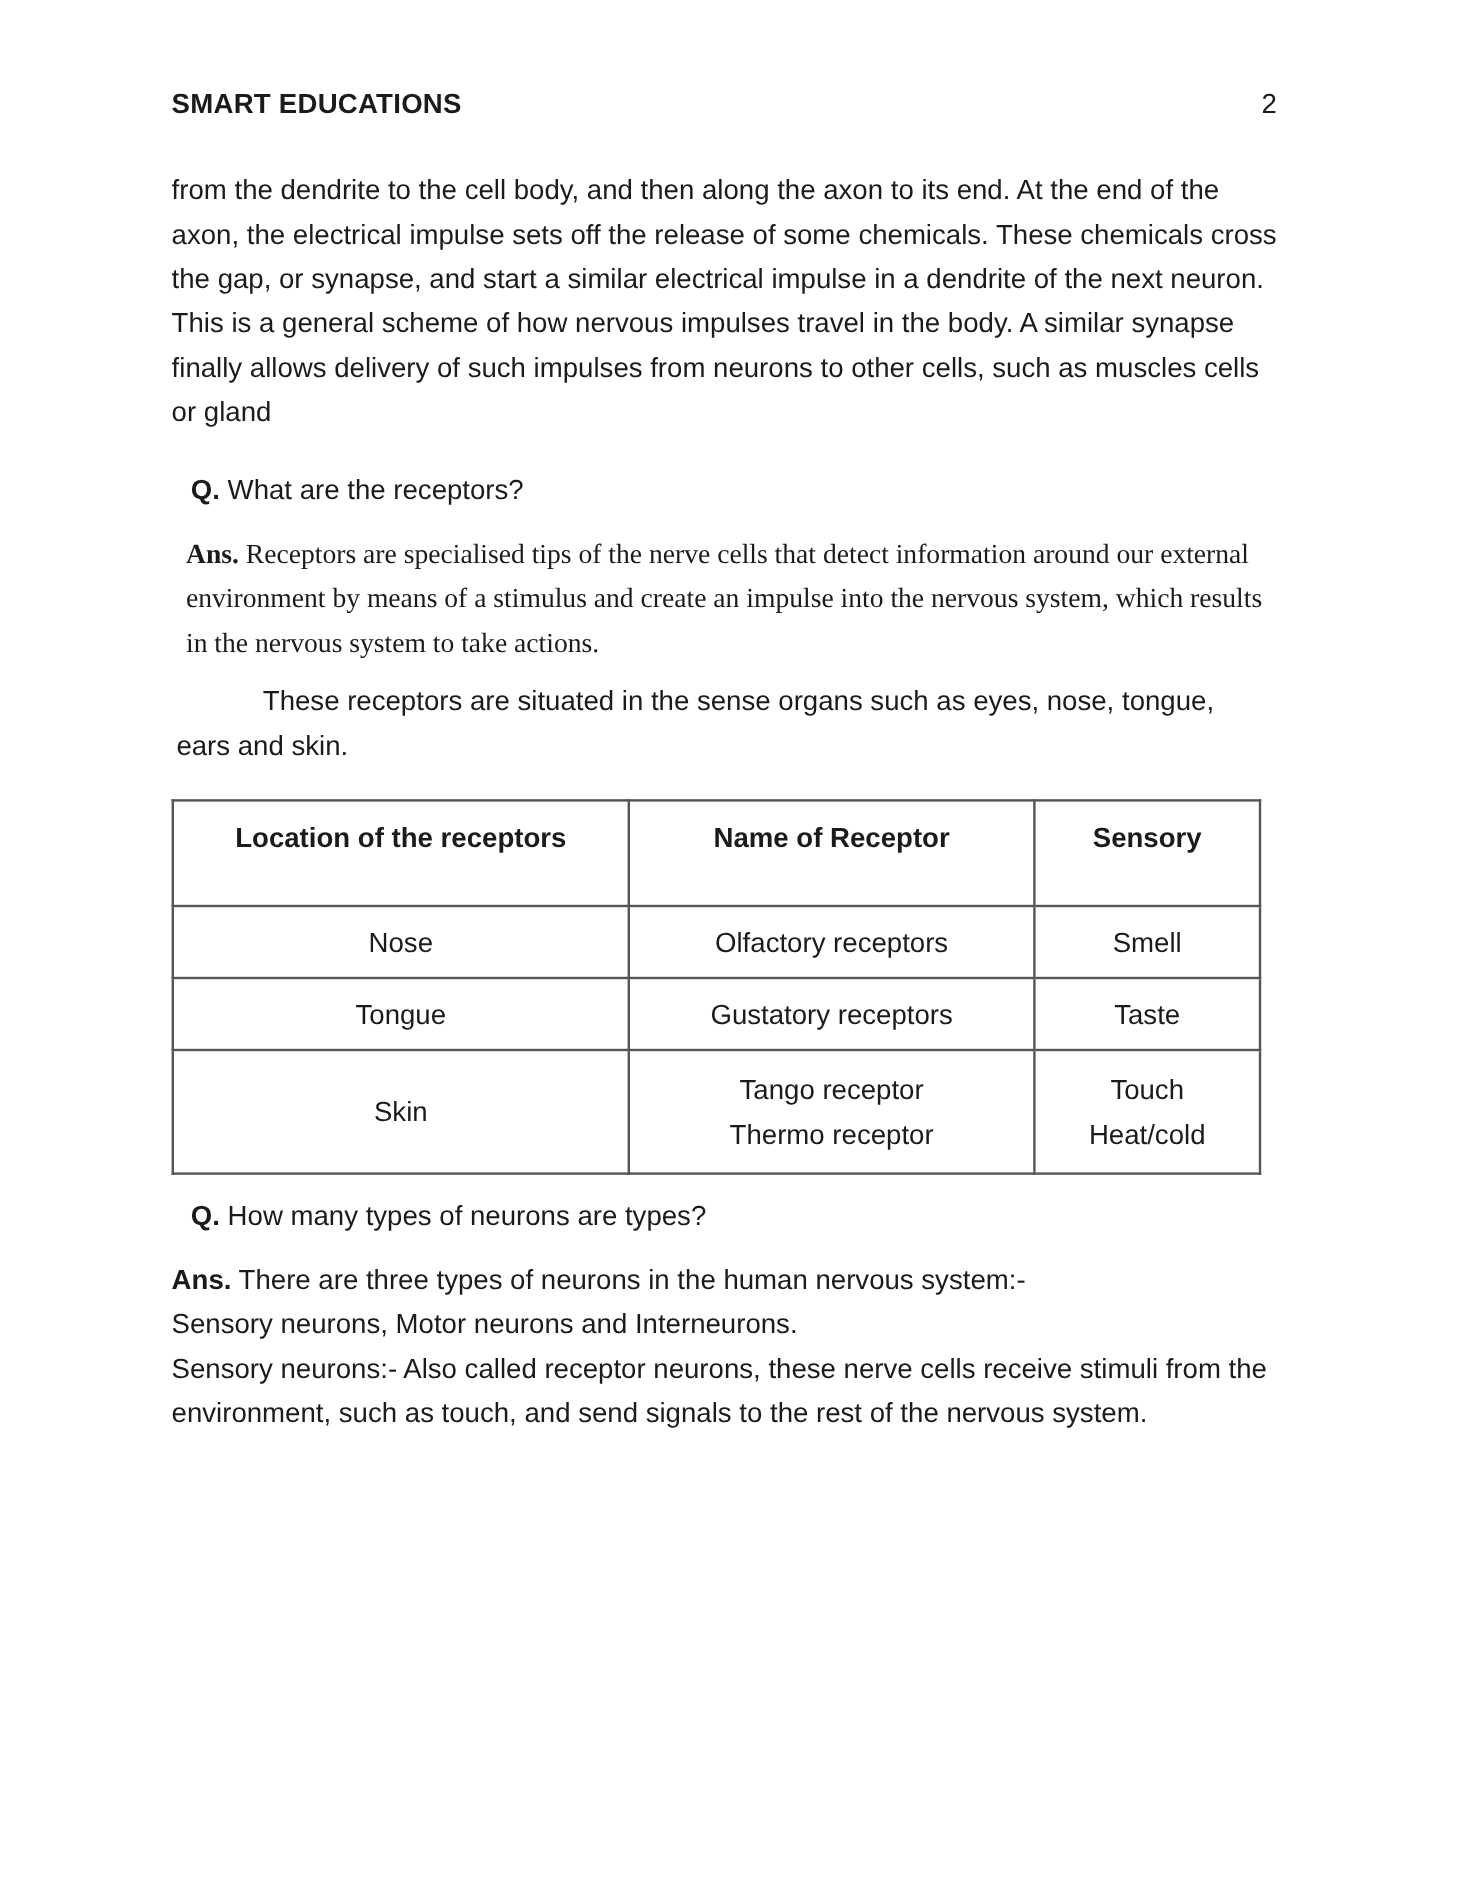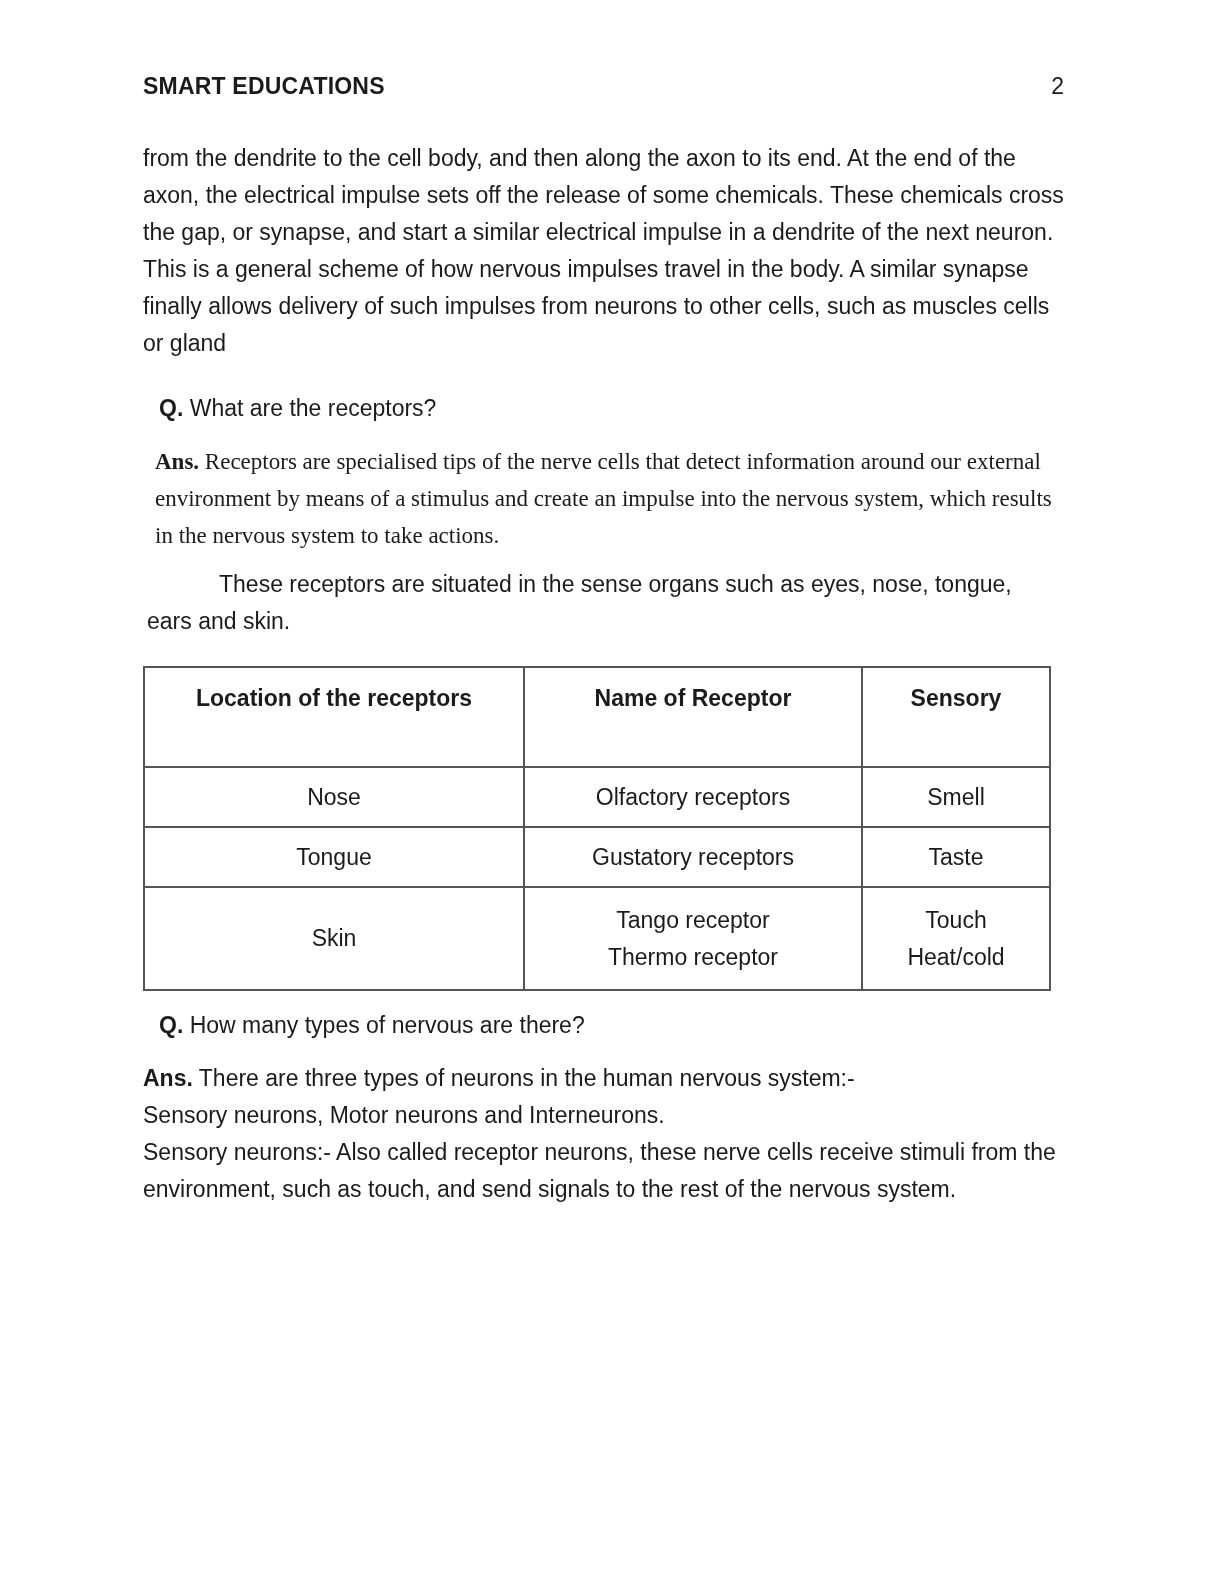--- a/index.html
+++ b/index.html
@@ -52,21 +52,21 @@
   }
   .receptor-table th, .receptor-table td {
     border: 2px solid #555555;
     text-align: center;
     padding: 0;
     white-space: pre-line;
   }
   .receptor-table col.c1 { width: 380px; }
   .receptor-table col.c2 { width: 338px; }
   .receptor-table col.c3 { width: 188px; }
-  .receptor-table thead tr { height: 100px; }
+  .receptor-table thead tr { height: 88px; }
   .receptor-table th {
     vertical-align: top;
     padding-top: 12px;
     font-weight: bold;
   }
   .receptor-table tbody tr { height: 60px; }
   .receptor-table tbody tr.tall { height: 103px; }
   .receptor-table td { vertical-align: middle; }
 
   .qa-block-2 { margin-top: 16px; }
@@ -118,19 +118,19 @@
         <td>Skin</td>
         <td>Tango receptor
 Thermo receptor</td>
         <td>Touch
 Heat/cold</td>
       </tr>
     </tbody>
   </table>
 
   <div class="body-text qa-block-2">
-    <p class="q-line"><span class="bold">Q.</span><span> How many types of nervous are there?</span></p>
+    <p class="q-line"><span class="bold">Q.</span><span> How many types of neurons are types?</span></p>
     <p class="ans-line"><span class="bold">Ans.</span><span> There are three types of neurons in the human nervous system:-</span></p>
     <p class="ans-line">Sensory neurons, Motor neurons and Interneurons.</p>
     <p class="ans-line">Sensory neurons:- Also called receptor neurons, these nerve cells receive stimuli from the environment, such as touch, and send signals to the rest of the nervous system.</p>
   </div>
 
 </div>
 
 </body></html>

